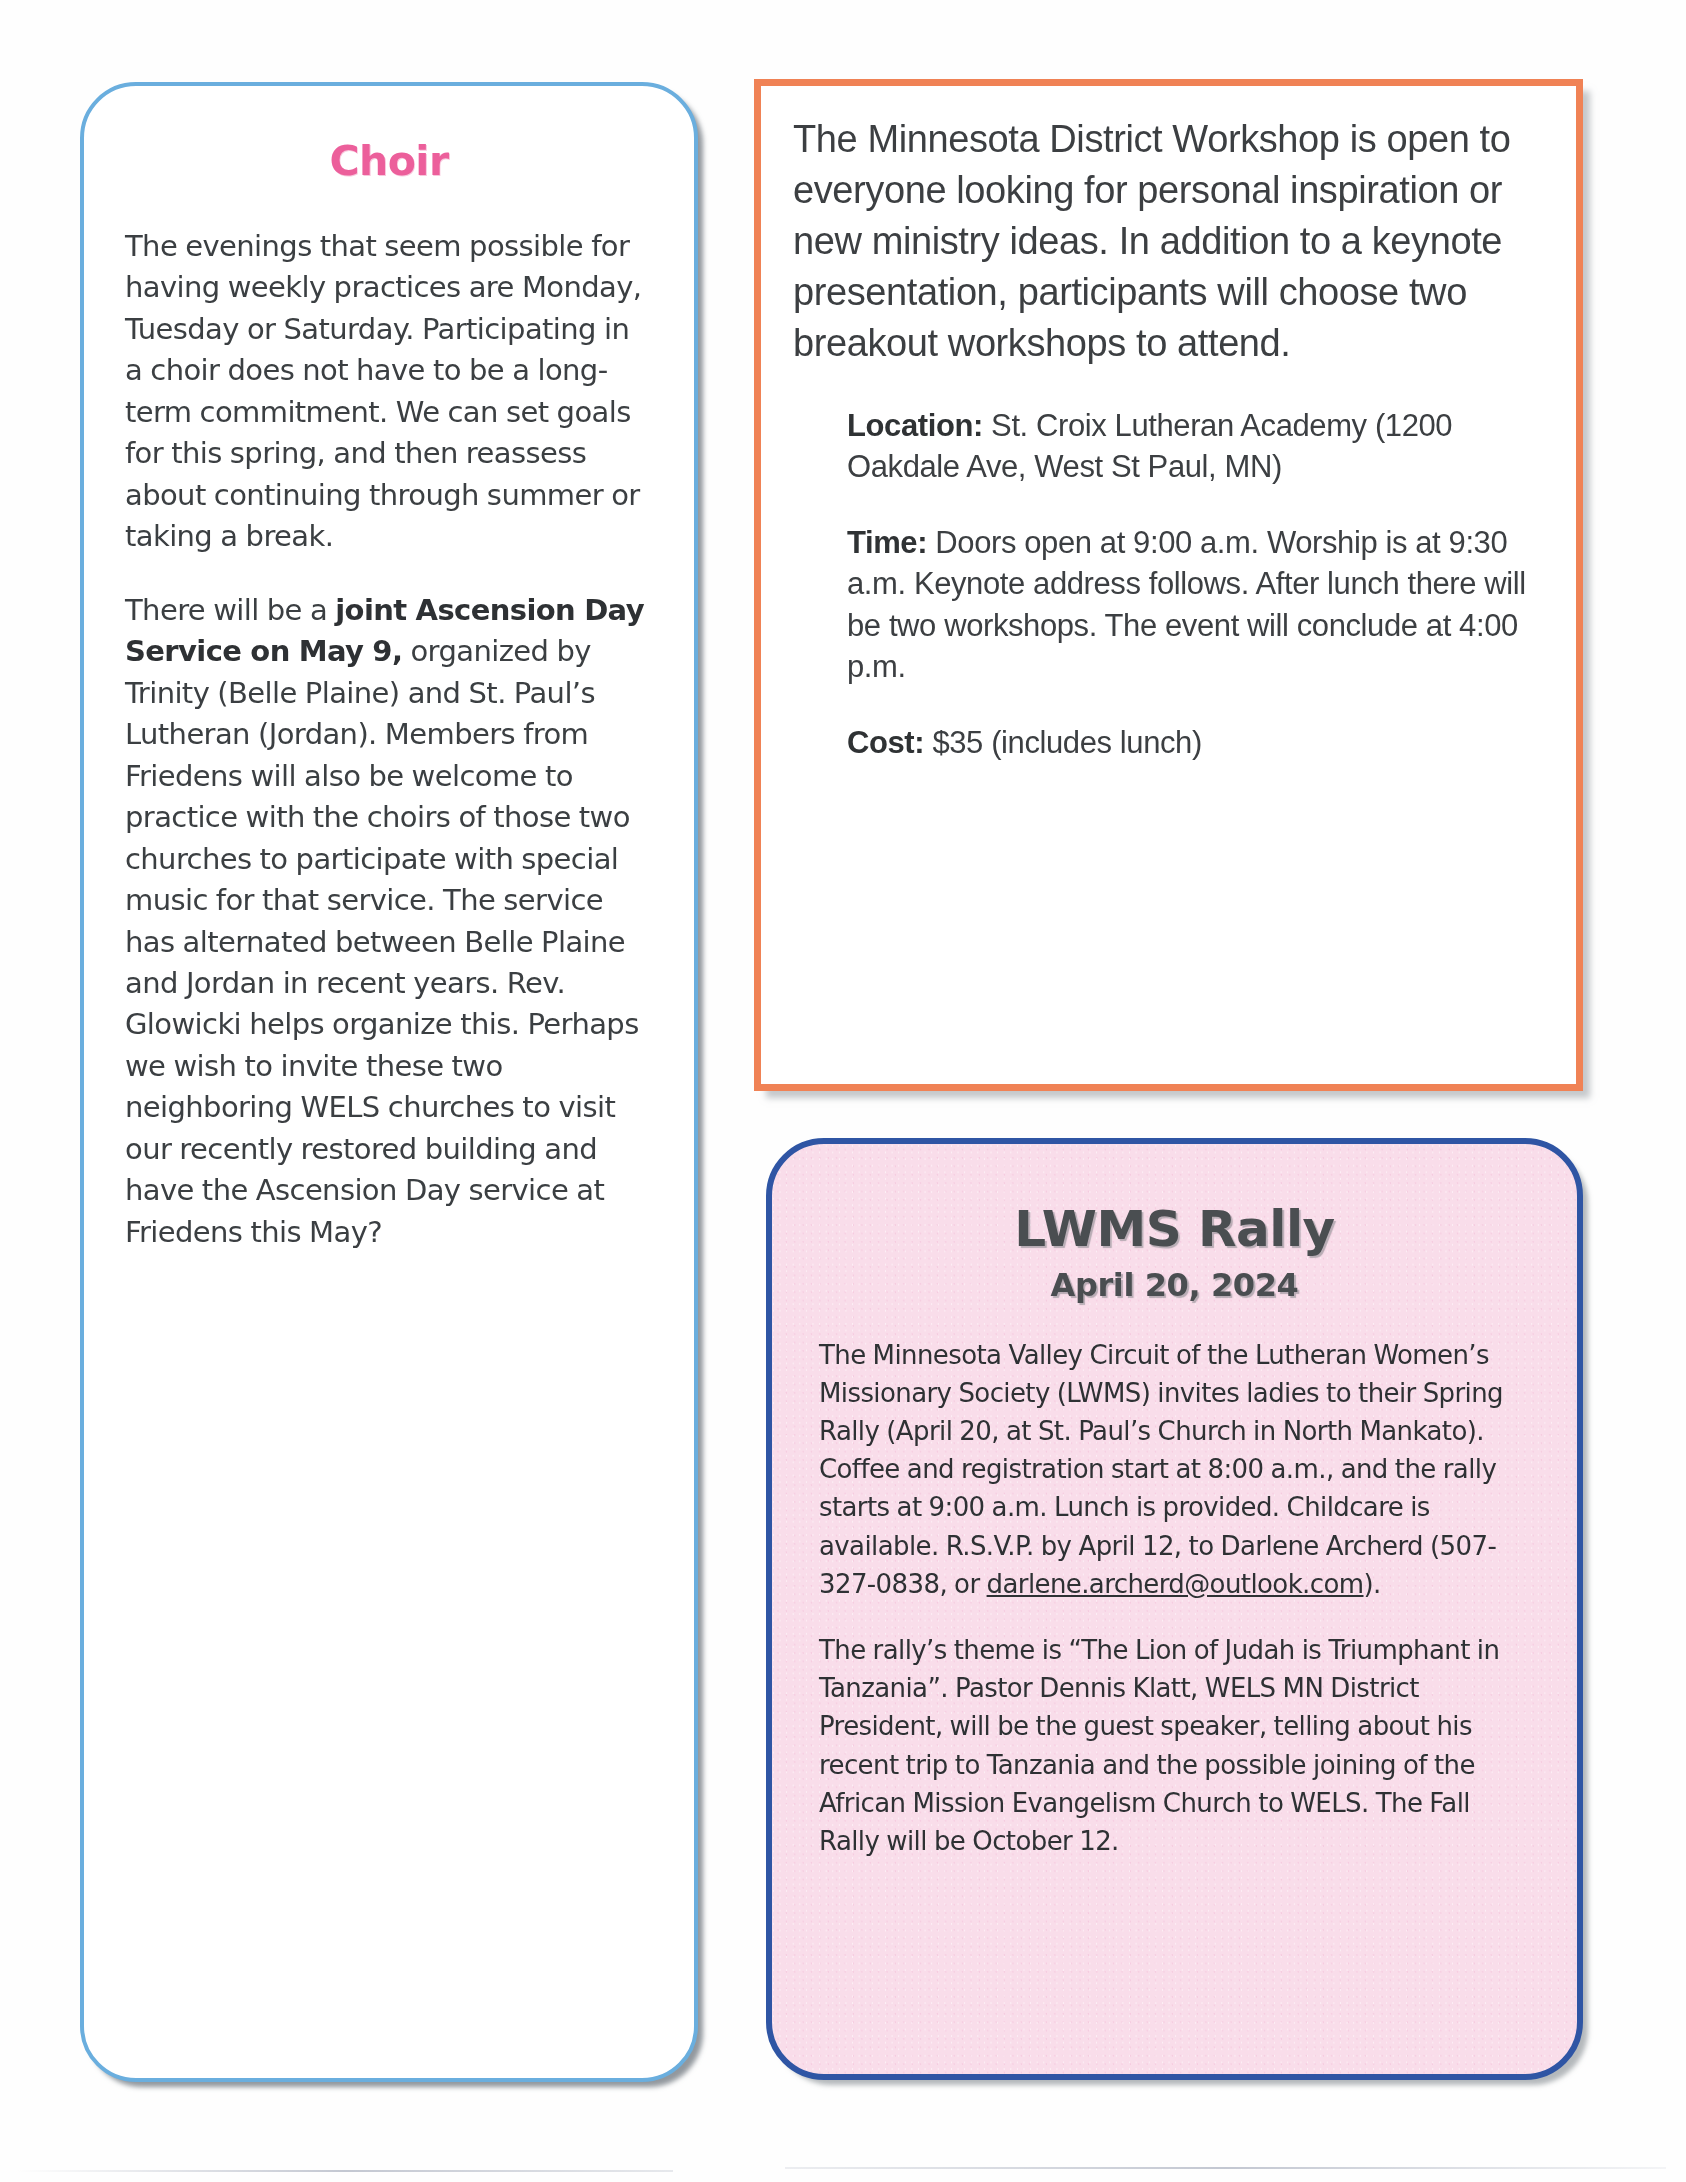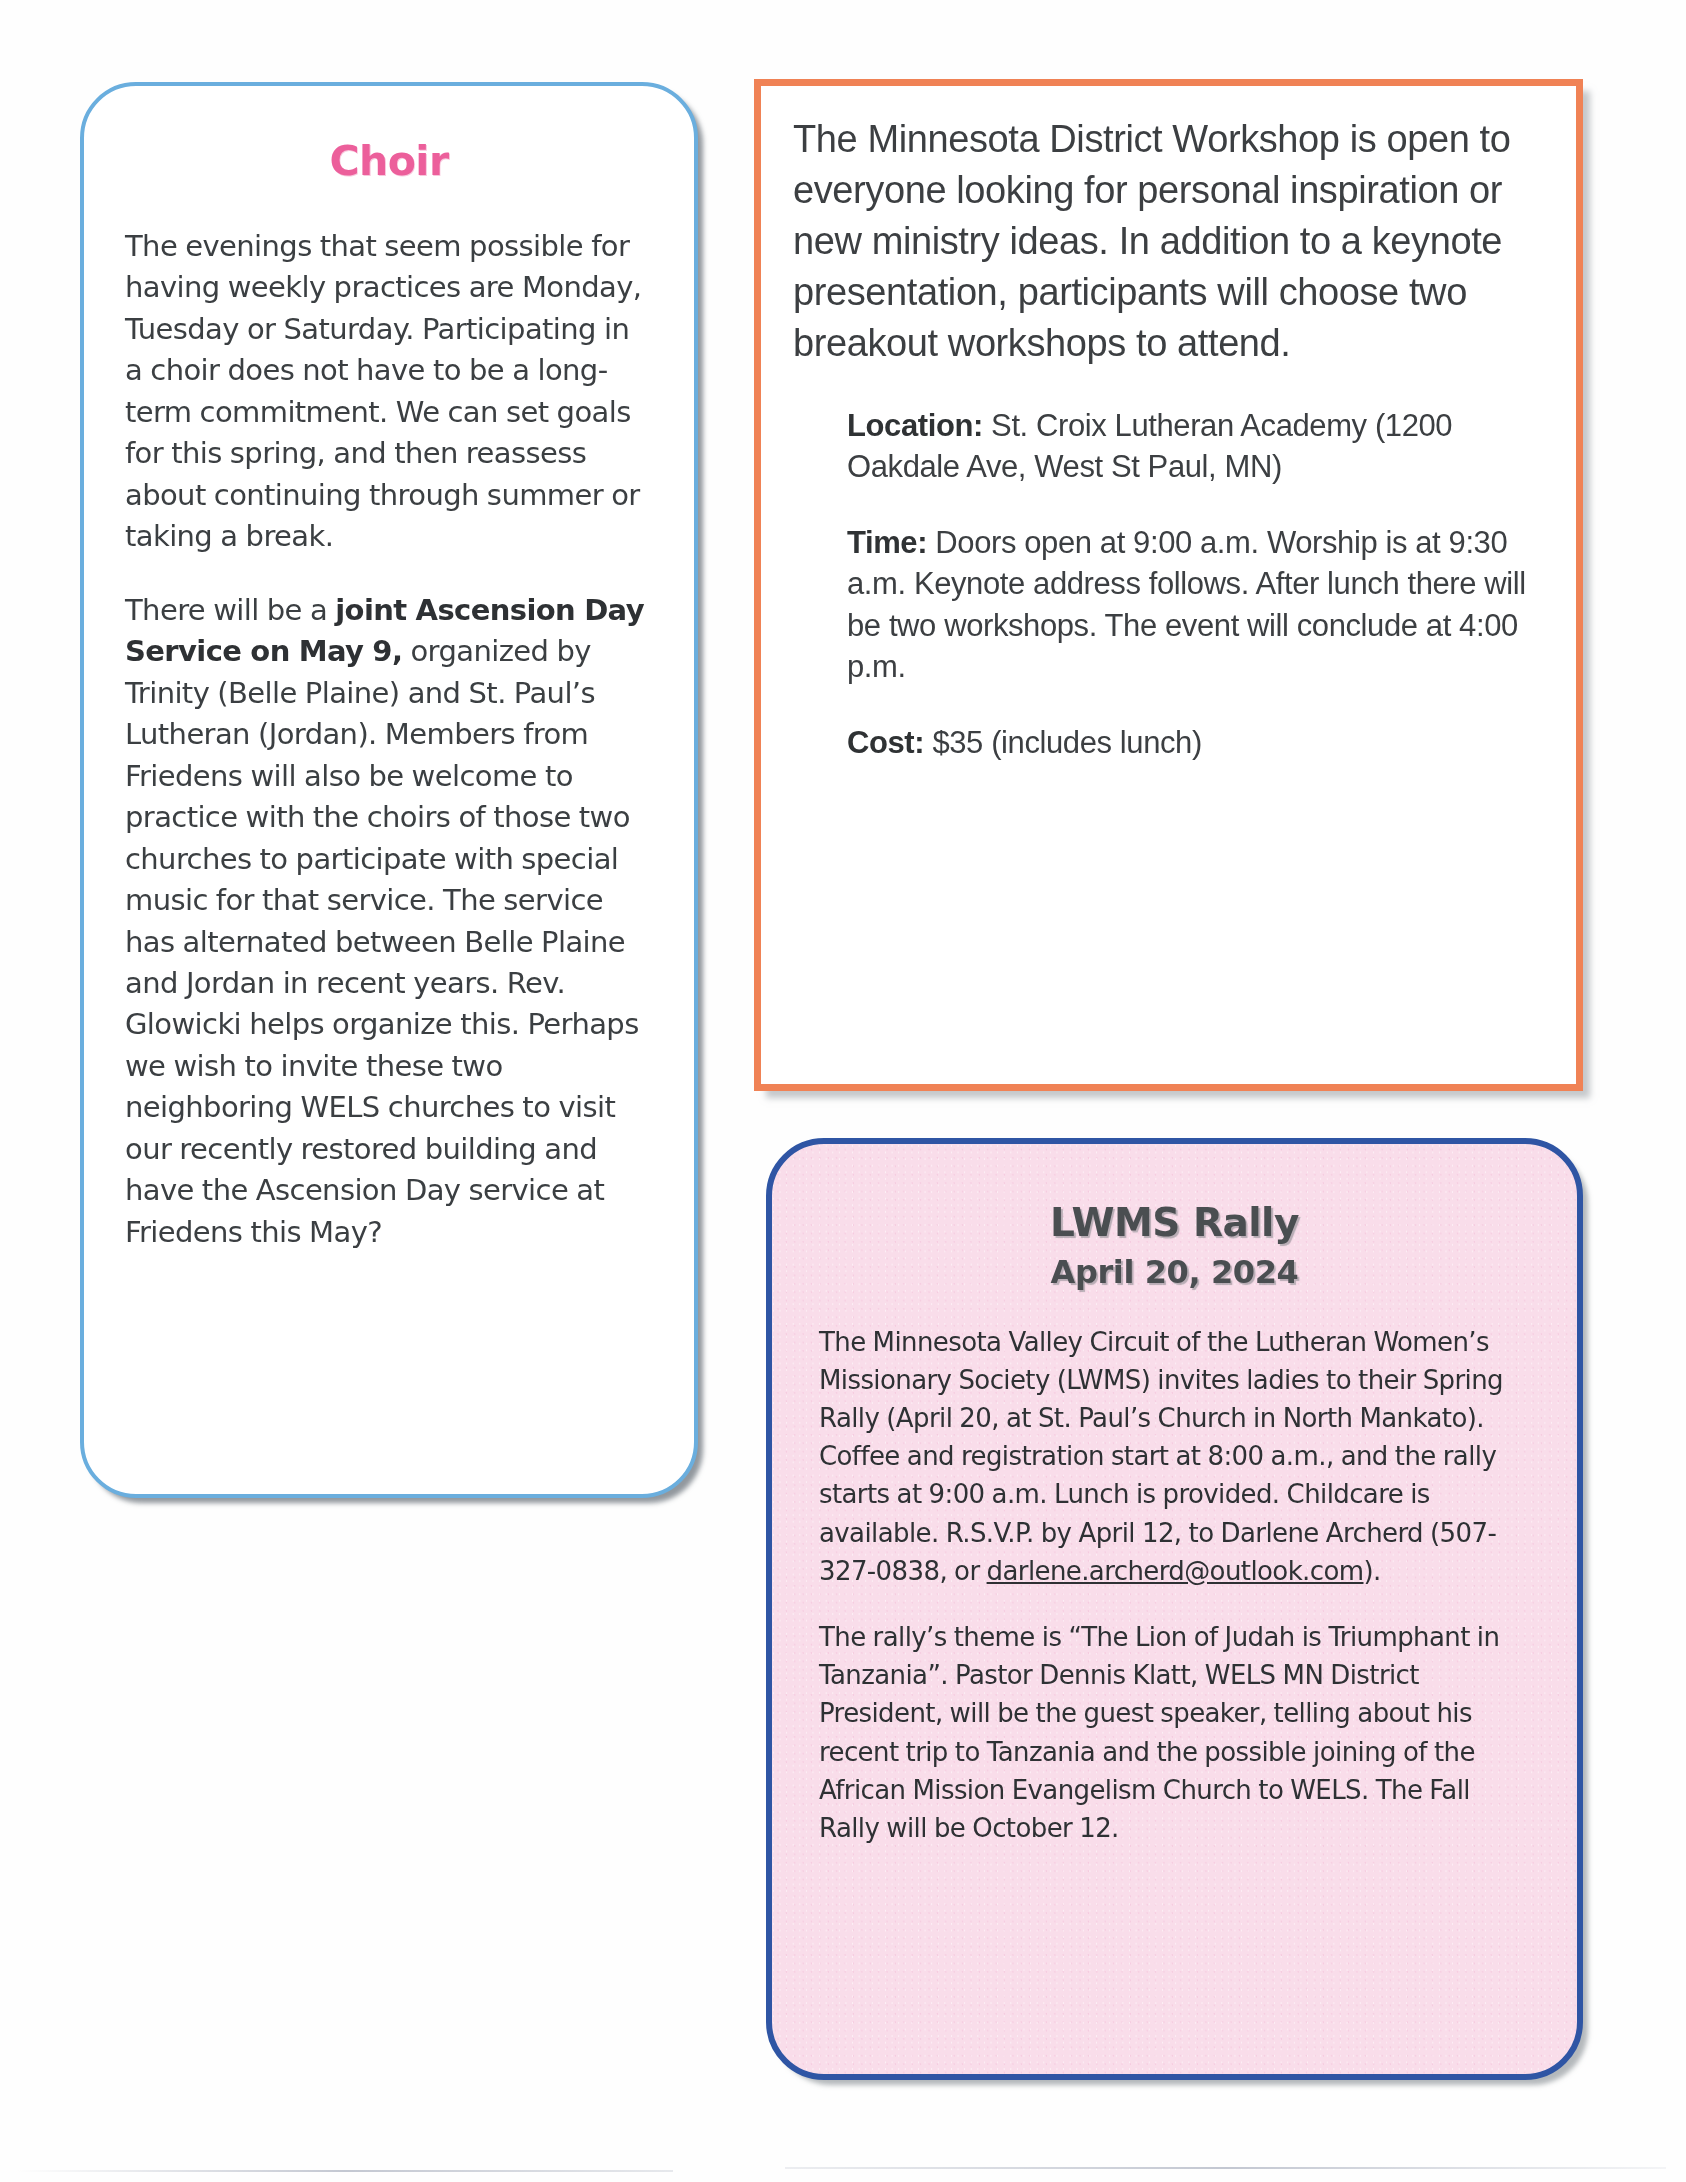--- a/index.html
+++ b/index.html
@@ -22,21 +22,21 @@
     inset: 0;
     background: #fefefe;
   }
 
   
   .choir-box {
     position: absolute;
     left: 80px;
     top: 82px;
     width: 618px;
-    height: 1416px;
+    height: 2000px;
     border: 4.7px solid #6aaede;
     border-radius: 56px;
     background: #ffffff;
     box-shadow: 6.6px 6.6px 5.6px -1.9px rgba(110,118,126,0.75);
     box-sizing: border-box;
     padding: 34px 41px 28px 41px;
   }
   .choir-title {
     text-align: center;
     color: #ec5f9b;
@@ -118,21 +118,21 @@
       radial-gradient(circle at 70% 65%, rgba(243,190,216,0.6) 0.6px, transparent 0.9px);
     background-size: 6.6px 6.6px, 8.4px 8.4px;
     box-shadow: 7.5px 7.5px 5.6px -2.8px rgba(130,136,142,0.6);
     box-sizing: border-box;
     padding: 28px 47px 19px 47px;
   }
   .lwms-title {
     text-align: center;
     font-family: "DejaVu Sans", sans-serif;
     font-weight: bold;
-    font-size: 39px;
+    font-size: 50px;
     color: #4a4e51;
     margin: 28px 0 7.5px 0;
     letter-spacing: -0.5px;
     text-shadow: 1.9px 1.9px 0.9px rgba(120,124,128,0.5);
   }
   .lwms-date {
     text-align: center;
     font-family: "DejaVu Sans", sans-serif;
     font-weight: bold;
     font-size: 32px;

